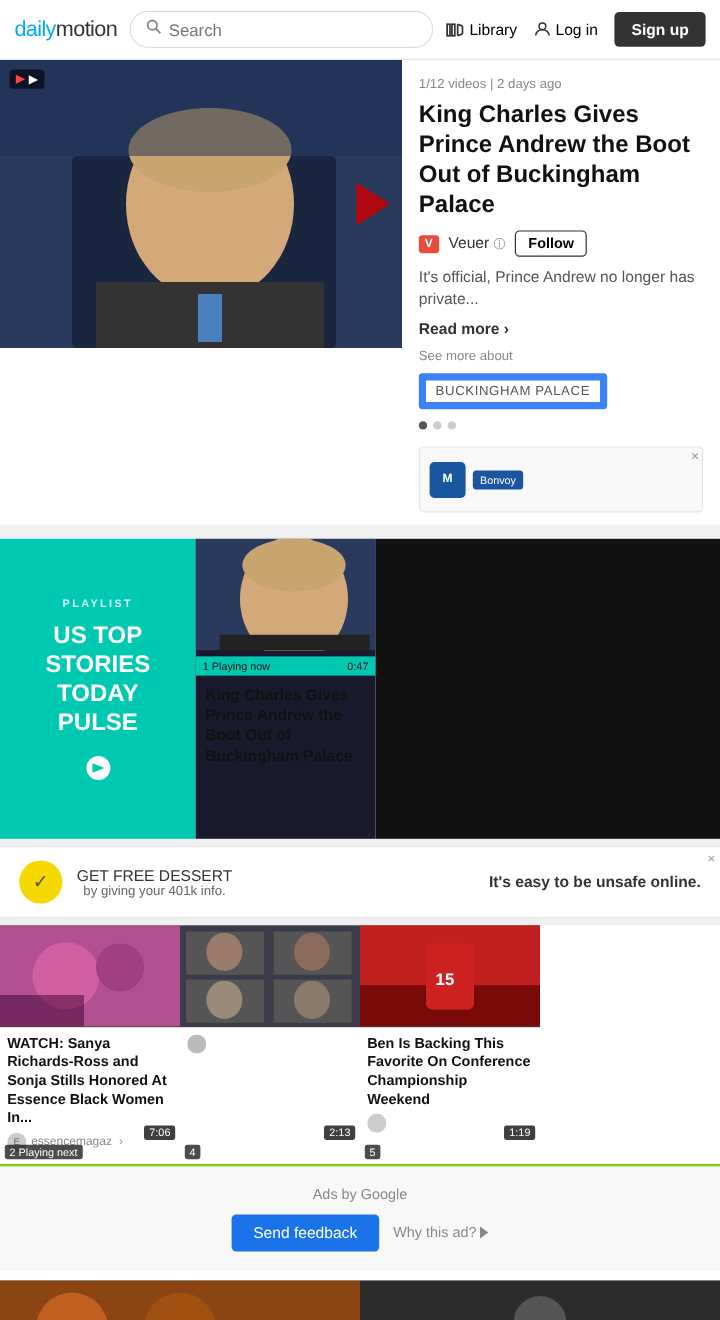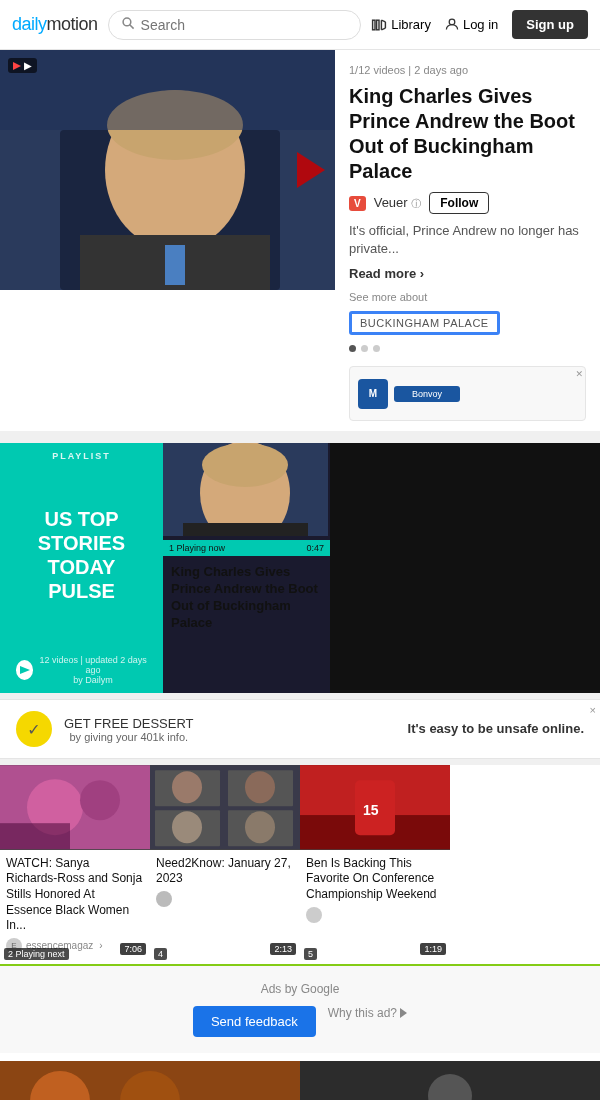--- a/index.html
+++ b/index.html
@@ -161,21 +161,21 @@
     }
     .read-more::after { content: ' ›'; }
     .see-more-label {
       font-size: 11px;
       color: #888;
       margin-top: 2px;
     }
     .buckingham-tag {
       font-size: 11px;
       color: #555;
-      border: 3px solid #3b82f6;
+      border: 6px solid #3b82f6;
       border-radius: 3px;
       padding: 3px 8px;
       width: fit-content;
       letter-spacing: 0.5px;
       text-transform: uppercase;
     }
     .dot-indicators {
       display: flex;
       gap: 5px;
       align-items: center;
@@ -222,21 +222,21 @@
       font-size: 10px;
       font-weight: 700;
       text-align: center;
       line-height: 1.1;
     }
     .ad-text { font-size: 9px; color: #555; flex: 1; line-height: 1.3; }
     .ad-badge {
       background: #1a56a0;
       color: #fff;
       font-size: 9px;
-      padding: 3px 18px;
+      padding: 3px 6px;
       border-radius: 3px;
       white-space: nowrap;
     }
     .ad-corner {
       font-size: 9px;
       color: #999;
       position: absolute;
       top: 2px;
       right: 2px;
     }
@@ -256,21 +256,20 @@
     .playlist-card {
       background: #00c9b1;
       width: 163px;
       flex-shrink: 0;
       display: flex;
       flex-direction: column;
       align-items: center;
       justify-content: center;
       padding: 16px;
       text-align: center;
-      gap: 36px;
     }
     .playlist-label {
       font-size: 9px;
       letter-spacing: 2px;
       text-transform: uppercase;
       color: rgba(255,255,255,0.85);
       margin-bottom: 10px;
       font-weight: 600;
     }
     .playlist-title {
@@ -295,21 +294,21 @@
       height: 20px;
       border-radius: 50%;
       display: flex;
       align-items: center;
       justify-content: center;
       font-size: 8px;
       font-weight: 700;
     }
     .playlist-main-video {
       position: relative;
-      width: 167px;
+      width: 150px;
       flex-shrink: 0;
       background: #1a1a2e;
       overflow: hidden;
     }
     .now-playing-bar {
       background: #00c9b1;
       color: #111;
       font-size: 9px;
       padding: 3px 6px;
       display: flex;
@@ -398,34 +397,34 @@
       bottom: 4px;
       left: 4px;
       background: rgba(0,0,0,0.7);
       color: #fff;
       font-size: 9px;
       padding: 1px 4px;
       border-radius: 2px;
     }
     .thumb-duration {
       position: absolute;
-      bottom: 9px;
+      bottom: 20px;
       right: 4px;
       background: rgba(0,0,0,0.75);
       color: #fff;
       font-size: 9px;
       padding: 1px 4px;
       border-radius: 2px;
     }
     .video-info {
       padding: 6px 6px 10px;
     }
     .video-info-title {
       font-size: 12px;
-      font-weight: 400;
+      font-weight: 700;
       color: #111;
       line-height: 1.3;
       margin-bottom: 4px;
     }
     .video-channel-row {
       display: flex;
       align-items: center;
       gap: 4px;
     }
     .channel-avatar {
@@ -464,21 +463,21 @@
       text-align: center;
     }
     .ads-by-google {
       font-size: 12px;
       color: #888;
       margin-bottom: 10px;
     }
     .feedback-row {
       display: flex;
       justify-content: center;
-      align-items: flex-start;
+      align-items: center;
       gap: 12px;
     }
     .feedback-btn {
       background: #1a73e8;
       color: #fff;
       border: none;
       border-radius: 4px;
       padding: 8px 18px;
       font-size: 13px;
       font-weight: 500;
@@ -625,24 +624,20 @@
 
     <div class="playlist-card">
       <div class="playlist-label">PLAYLIST</div>
       <div class="playlist-title">US TOP STORIES TODAY PULSE</div>
       <div class="playlist-footer">
         <div class="dm-logo-circle">
           <svg width="12" height="10">
             <polygon points="1,1 11,5 1,9" fill="#00c9b1"></polygon>
           </svg>
         </div>
-        <span>
-          <span>12 videos | updated 2 days ago</span><br>
-          <span>by Dailym</span>
-        </span>
       </div>
     </div>
 
     <div class="playlist-main-video">
       
       <svg width="165" height="93" viewBox="0 0 165 93">
         <rect width="165" height="93" fill="#2a3a5c"></rect>
         <ellipse cx="82" cy="50" rx="45" ry="52" fill="#d4a97a"></ellipse>
         <ellipse cx="82" cy="22" rx="43" ry="22" fill="#c8a46e"></ellipse>
         <rect x="20" y="80" width="125" height="13" fill="#222"></rect>
@@ -706,21 +701,20 @@
         <rect x="5" y="45" width="65" height="36" fill="#555" rx="1"></rect>
         <rect x="78" y="45" width="65" height="36" fill="#555" rx="1"></rect>
         <ellipse cx="37" cy="22" rx="15" ry="16" fill="#9a7a6a"></ellipse>
         <ellipse cx="110" cy="22" rx="15" ry="16" fill="#8a6a5a"></ellipse>
         <ellipse cx="37" cy="62" rx="15" ry="16" fill="#9a8a7a"></ellipse>
         <ellipse cx="110" cy="62" rx="15" ry="16" fill="#8a7a6a"></ellipse>
       </svg>
       <div class="thumb-badge">4</div>
       <div class="thumb-duration">2:13</div>
       <div class="video-info">
-        <div class="video-info-title">Need2Know: January 27, 2023</div>
         <div class="video-channel-row">
           <div class="channel-avatar">
             <div class="channel-avatar-inner" style="background:#bbb;"></div>
           </div>
         </div>
       </div>
     </div>
 
     <div class="video-thumb">
       <svg class="video-thumb-img" viewBox="0 0 150 84">

